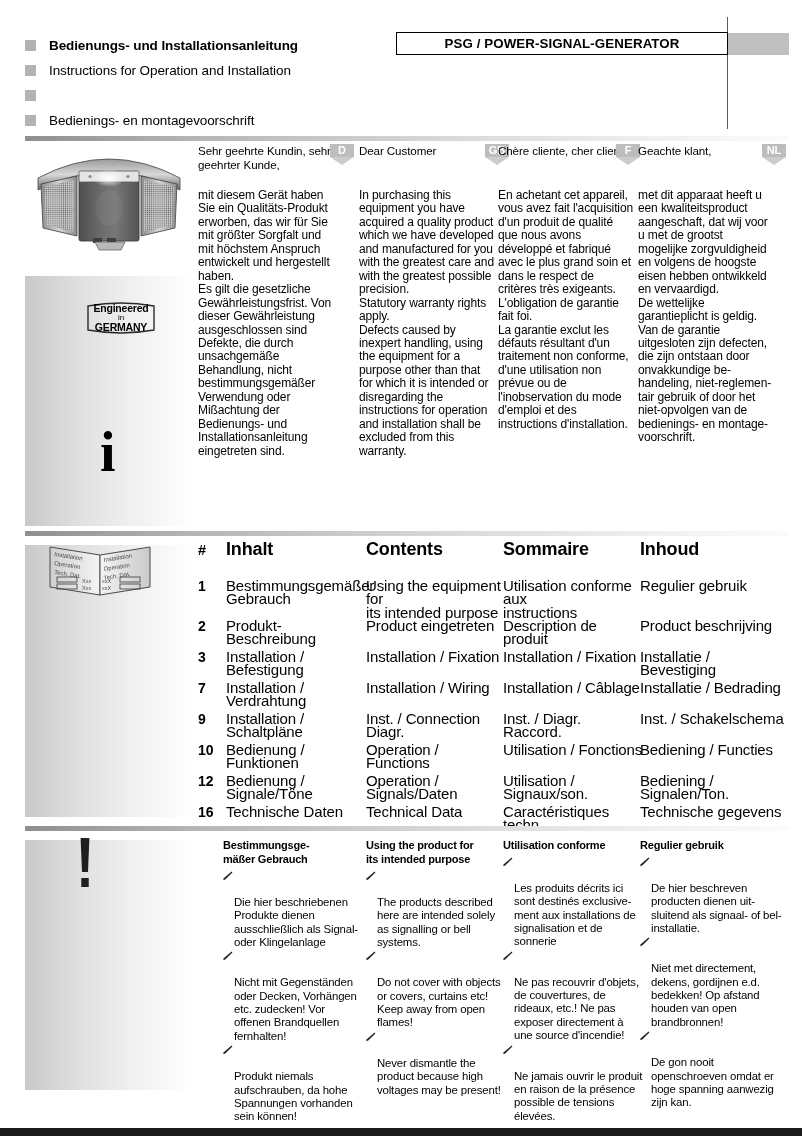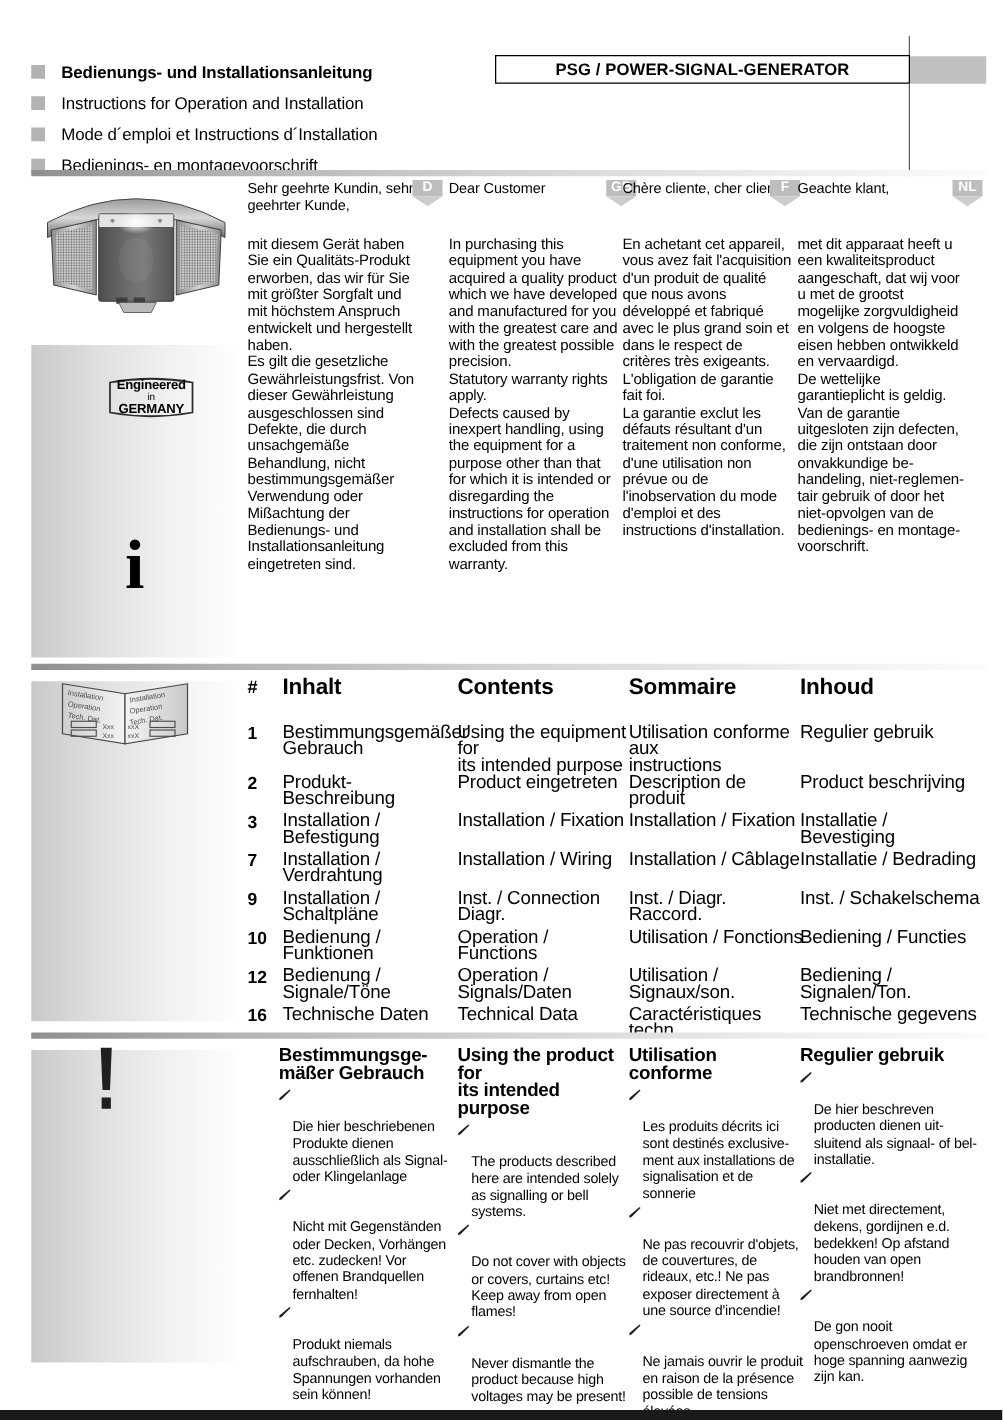--- a/index.html
+++ b/index.html
@@ -10,21 +10,21 @@
   }
   body {
     width: 802px; height: 1136px;
     position: relative;
     font-family: "Liberation Sans", sans-serif;
     color: #000;
     overflow: hidden;
   }
 
   
-  .header { position: absolute; left: 0; top: 0; width: 666px; height: 136px; margin-top: 12px; }
+  .header { position: absolute; left: 0; top: 0; width: 666px; height: 136px; }
 
   .hdr-lines { position: absolute; left: 25px; top: 33px; }
   .hdr-line { display: flex; align-items: center; height: 25px; }
   .hdr-sq {
     width: 11px; height: 11px; background: #b3b3b3;
     margin-right: 13px; flex: 0 0 auto;
   }
   .hdr-txt { font-size: 13.5px; line-height: 15px; letter-spacing: -0.1px; }
   .hdr-line.first .hdr-txt { font-weight: bold; font-size: 13.5px; }
 
@@ -149,21 +149,21 @@
     width: 18px; height: 52px;
   }
 
   .warn { position: absolute; left: 198px; top: 12px; width: 590px; }
   .warn-col { position: absolute; top: 0; }
   .warn-col.w0 { left: 25px; width: 138px; }
   .warn-col.w1 { left: 168px; width: 140px; }
   .warn-col.w2 { left: 305px; width: 140px; }
   .warn-col.w3 { left: 442px; width: 148px; }
   .warn-head {
-    font-size: 15px; font-weight: bold; line-height: 14px;
+    font-size: 11px; font-weight: bold; line-height: 14px;
     letter-spacing: -0.2px; white-space: pre-line; margin-bottom: 3px;
   }
   .warn-item {
     position: relative; padding-left: 11px;
     font-size: 11.4px; line-height: 13.4px;
     letter-spacing: -0.15px; white-space: pre-line;
   }
   .warn-item .pen {
     position: absolute; left: -1px; top: 2px; width: 11px; height: 10px;
   }
@@ -181,21 +181,20 @@
     <div class="hdr-line first">
       <span class="hdr-sq"></span>
       <span class="hdr-txt">Bedienungs- und Installationsanleitung</span>
     </div>
     <div class="hdr-line">
       <span class="hdr-sq"></span>
       <span class="hdr-txt">Instructions for Operation and Installation</span>
     </div>
     <div class="hdr-line">
       <span class="hdr-sq"></span>
-      <span class="hdr-txt">Mode d´emploi et Instructions d´Installation</span>
     </div>
     <div class="hdr-line">
       <span class="hdr-sq"></span>
       <span class="hdr-txt">Bedienings- en montagevoorschrift</span>
     </div>
   </div>
   <div class="vrule"></div>
   <div class="title-gray"></div>
   <div class="title-box">
     <span>PSG / POWER-SIGNAL-GENERATOR</span>

